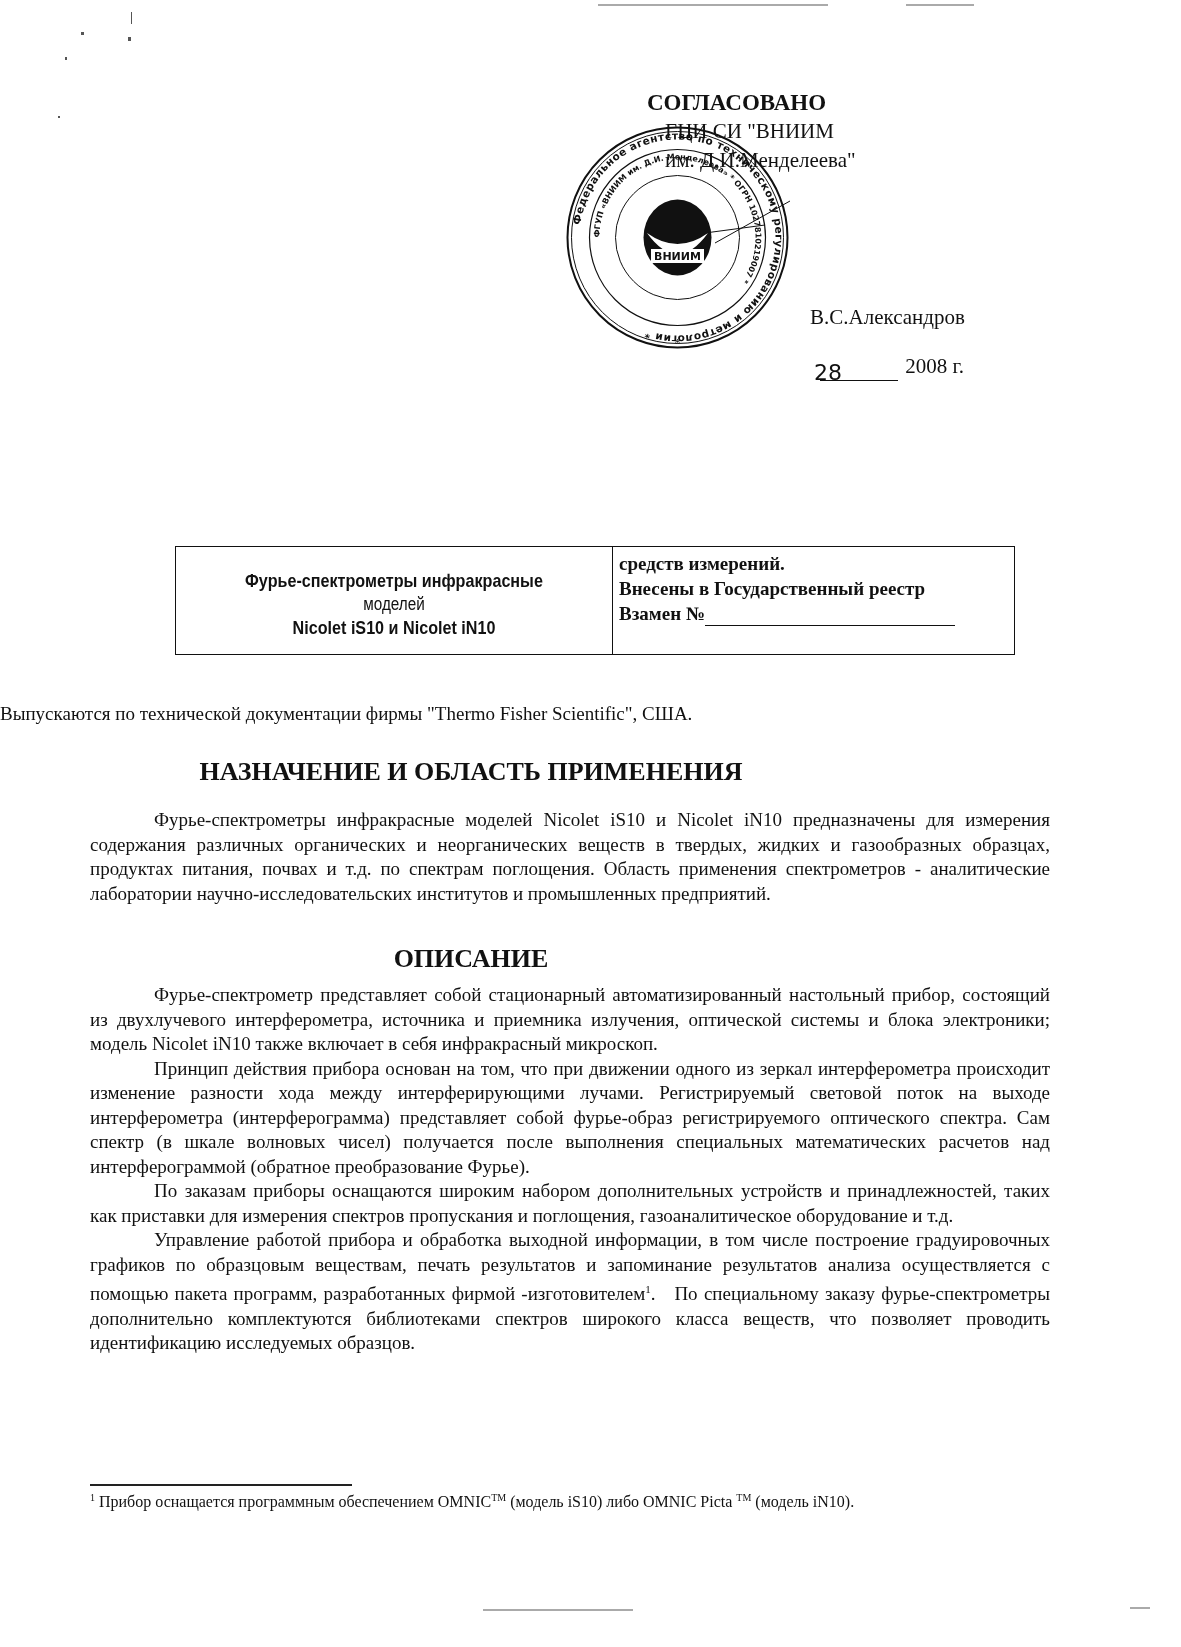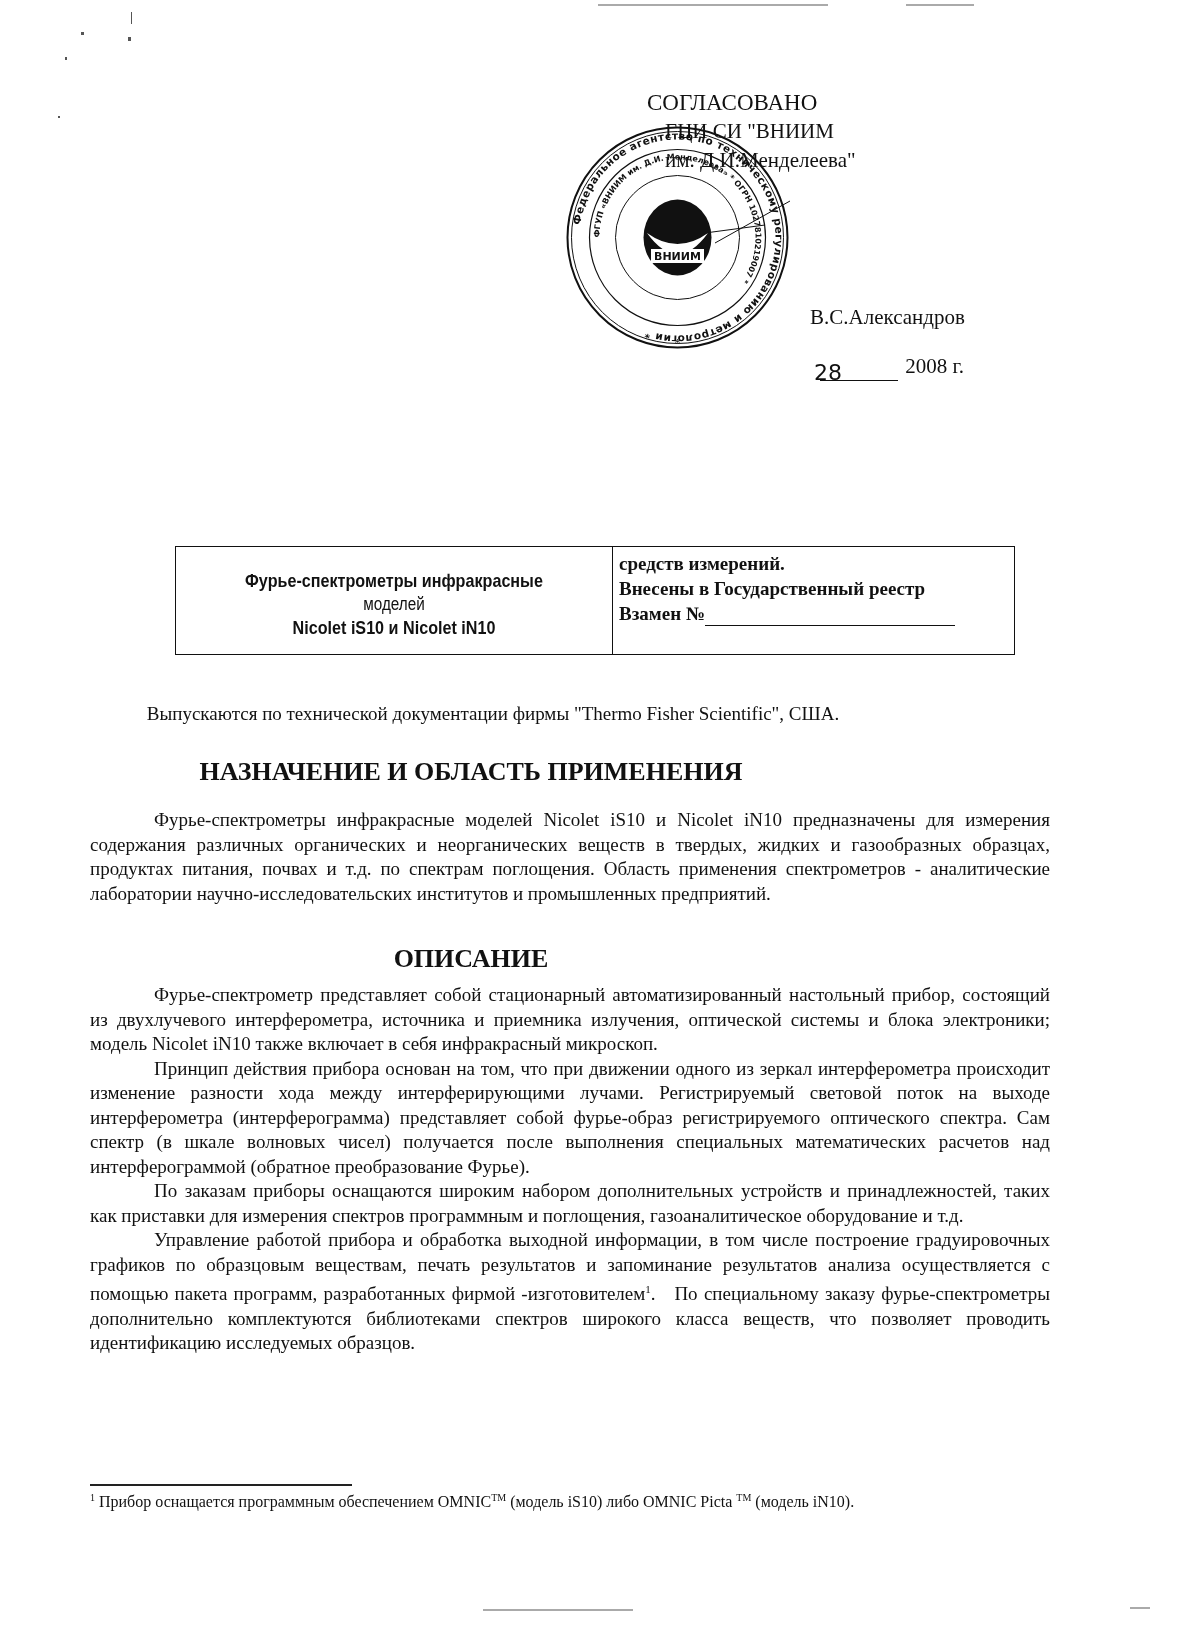--- a/index.html
+++ b/index.html
@@ -7,21 +7,21 @@
       width: 1181px; height: 1647px; position: relative; overflow: hidden;
       font-family: "Liberation Serif", "DejaVu Serif", serif; color: #111;
     }
     .abs { position: absolute; }
     
     .speck { position: absolute; background: #555; }
     .scanline { position: absolute; height: 2px; background: #aaa; }
 
     
     .approval { left: 645px; top: 88px; width: 360px; font-size: 21px; line-height: 29px; }
-    .approval .title { font-weight: normal; font-size: 23px; margin-left: 2px; }
+    .approval .title { font-weight: bold; font-size: 23px; margin-left: 2px; }
     .approval .line { white-space: nowrap; }
     .approval .name { position: absolute; left: 165px; top: 215px; width: 200px; font-size: 21px; }
     .approval .date-row { position: absolute; left: 175px; top: 264px; width: 200px; font-size: 21px; }
     .approval .date-line { display: inline-block; width: 78px; border-bottom: 1.5px solid #111; vertical-align: bottom; margin-right: 2px; height: 22px; }
 
     .stamp { position: absolute; left: 565px; top: 125px; width: 225px; height: 225px; }
 
     
     .reg-table {
       position: absolute; left: 155px; top: 546px; width: 838px; height: 107px;
@@ -32,21 +32,21 @@
       display: flex; flex-direction: column; justify-content: center; padding-top: 6px;
       font-family: "Liberation Sans Narrow", "Liberation Sans", sans-serif;
     }
     .reg-left .b { font-weight: bold; font-size: 19px; line-height: 25px; transform: scaleX(0.85); }
     .reg-left .n { font-size: 18px; line-height: 22px; transform: scaleX(0.85); }
     .reg-right { padding: 4px 0 0 6px; font-weight: bold; font-size: 19px; line-height: 25px; }
     .reg-right .hand { font-weight: normal; font-family: "DejaVu Sans", sans-serif; font-size: 20px; letter-spacing: 1px;
       text-decoration: underline; text-underline-offset: 2px; }
     .reg-right .blank { display: inline-block; width: 250px; border-bottom: 1.5px solid #111; height: 18px; vertical-align: bottom; }
 
-    .maker { position: absolute; left: 0; width: 986px; top: 703px; text-align: center; font-size: 19px; }
+    .maker { position: absolute; left: 0; width: 986px; top: 703px; font-size: 19px; }
     .heading { position: absolute; left: 0; width: 942px; text-align: center; font-weight: bold; font-size: 26px; }
 
     .body-text {
       position: absolute; left: 90px; width: 960px; font-size: 19px; line-height: 24.5px;
       text-align: justify;
     }
     .body-text p { margin: 0; text-indent: 64px; text-align: justify; }
     .body-text sup { font-size: 11px; }
 
     .fn-rule { position: absolute; left: 90px; top: 1484px; width: 262px; height: 1.5px; background: #222; }
@@ -120,21 +120,21 @@
 
 <div class="heading" style="top:757px;">НАЗНАЧЕНИЕ И ОБЛАСТЬ ПРИМЕНЕНИЯ</div>
 <div class="body-text" style="top:808px;">
   <p>Фурье-спектрометры инфракрасные моделей Nicolet iS10 и  Nicolet iN10  предназначены для измерения содержания различных органических и неорганических веществ в твердых, жидких и газообразных образцах, продуктах питания, почвах   и т.д. по спектрам поглощения. Область применения спектрометров - аналитические лаборатории научно-исследовательских институтов и промышленных предприятий.</p>
 </div>
 
 <div class="heading" style="top:944px;">ОПИСАНИЕ</div>
 <div class="body-text" style="top:983px;">
   <p>Фурье-спектрометр представляет  собой стационарный  автоматизированный настольный прибор, состоящий из двухлучевого интерферометра, источника и приемника излучения, оптической системы и блока электроники; модель Nicolet iN10 также включает в себя  инфракрасный микроскоп.</p>
   <p>Принцип действия прибора основан на том, что при движении одного из зеркал интерферометра происходит изменение разности хода между интерферирующими лучами. Регистрируемый световой поток на выходе интерферометра (интерферограмма) представляет собой фурье-образ регистрируемого оптического спектра. Сам спектр (в шкале волновых чисел) получается после выполнения специальных математических расчетов над интерферограммой (обратное преобразование Фурье).</p>
-  <p>По заказам  приборы  оснащаются широким набором дополнительных устройств и принадлежностей, таких как приставки для измерения спектров программным и поглощения, газоаналитическое оборудование и т.д.</p>
+  <p>По заказам  приборы  оснащаются широким набором дополнительных устройств и принадлежностей, таких как приставки для измерения спектров пропускания и поглощения, газоаналитическое оборудование и т.д.</p>
   <p><span>Управление  работой прибора и обработка выходной информации, в том числе построение градуировочных графиков по образцовым веществам, печать результатов и запоминание результатов анализа осуществляется с помощью пакета программ, разработанных фирмой -изготовителем</span><sup>1</sup>.&nbsp;&nbsp; <span>По специальному  заказу  фурье-спектрометры дополнительно комплектуются библиотеками спектров широкого класса веществ, что позволяет проводить идентификацию исследуемых образцов.</span></p>
 </div>
 
 <div class="fn-rule"></div>
 <div class="footnote">
   <sup>1</sup>
   <span>Прибор оснащается программным обеспечением  OMNIC</span><sup>TM</sup><span> (модель iS10) либо OMNIC Picta </span><sup>TM</sup><span> (модель iN10).</span>
 </div>
 
 </body></html>

